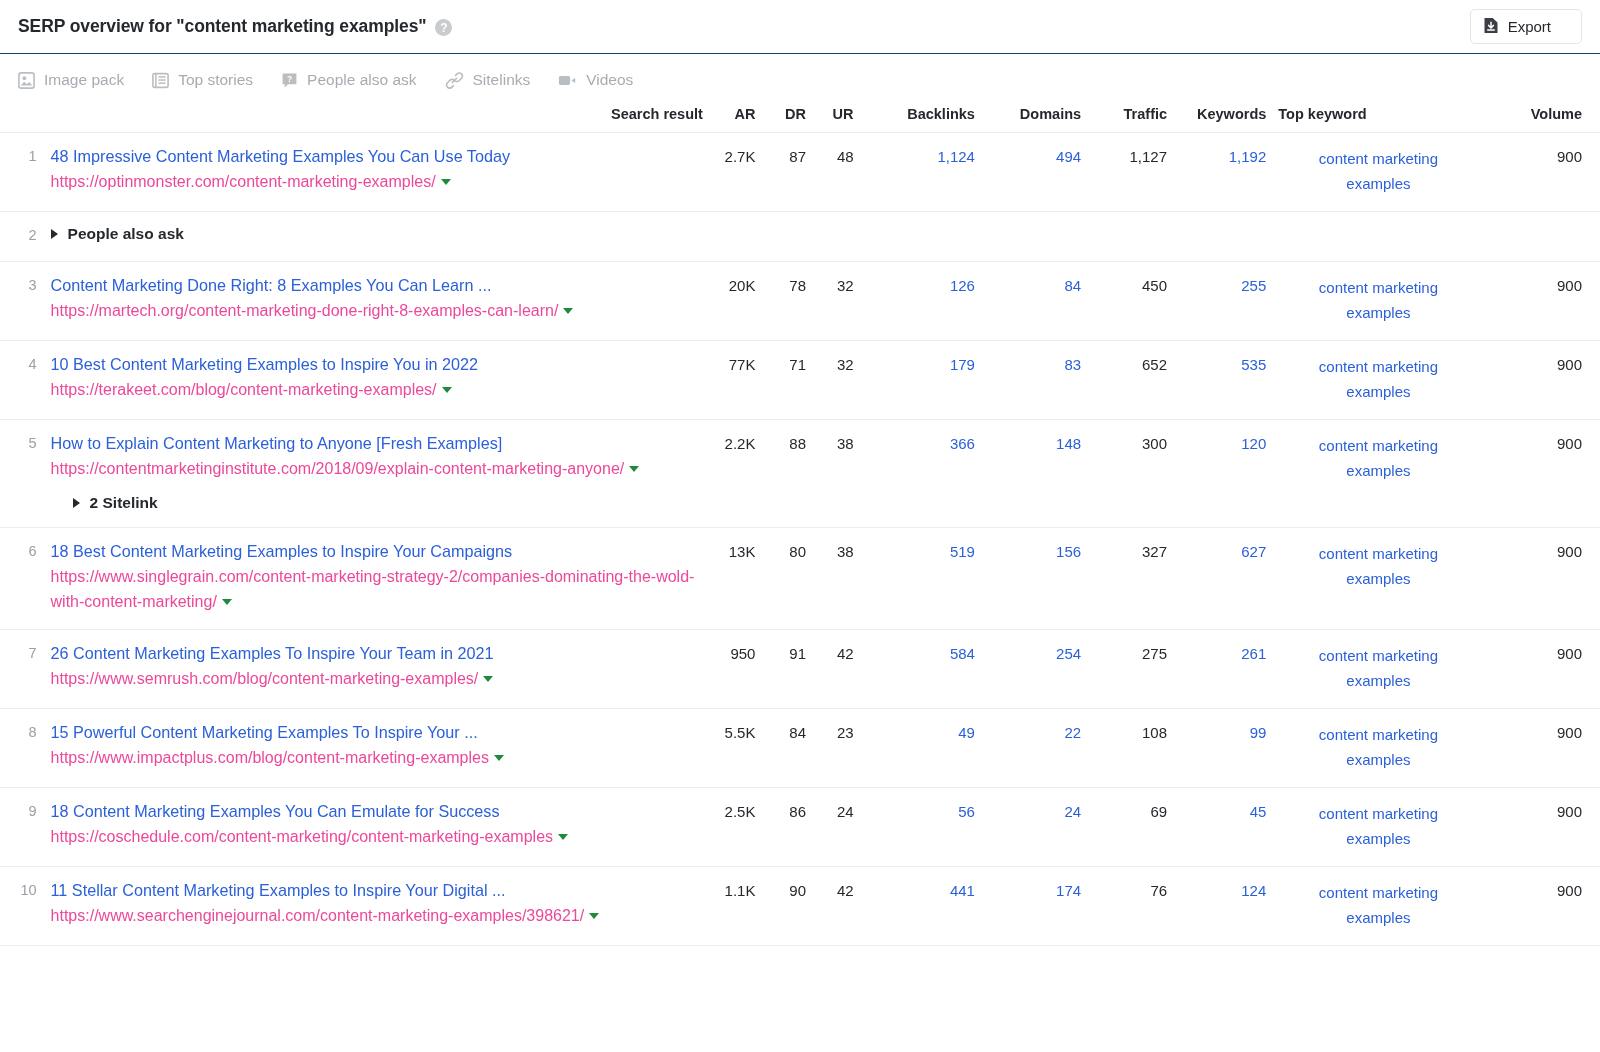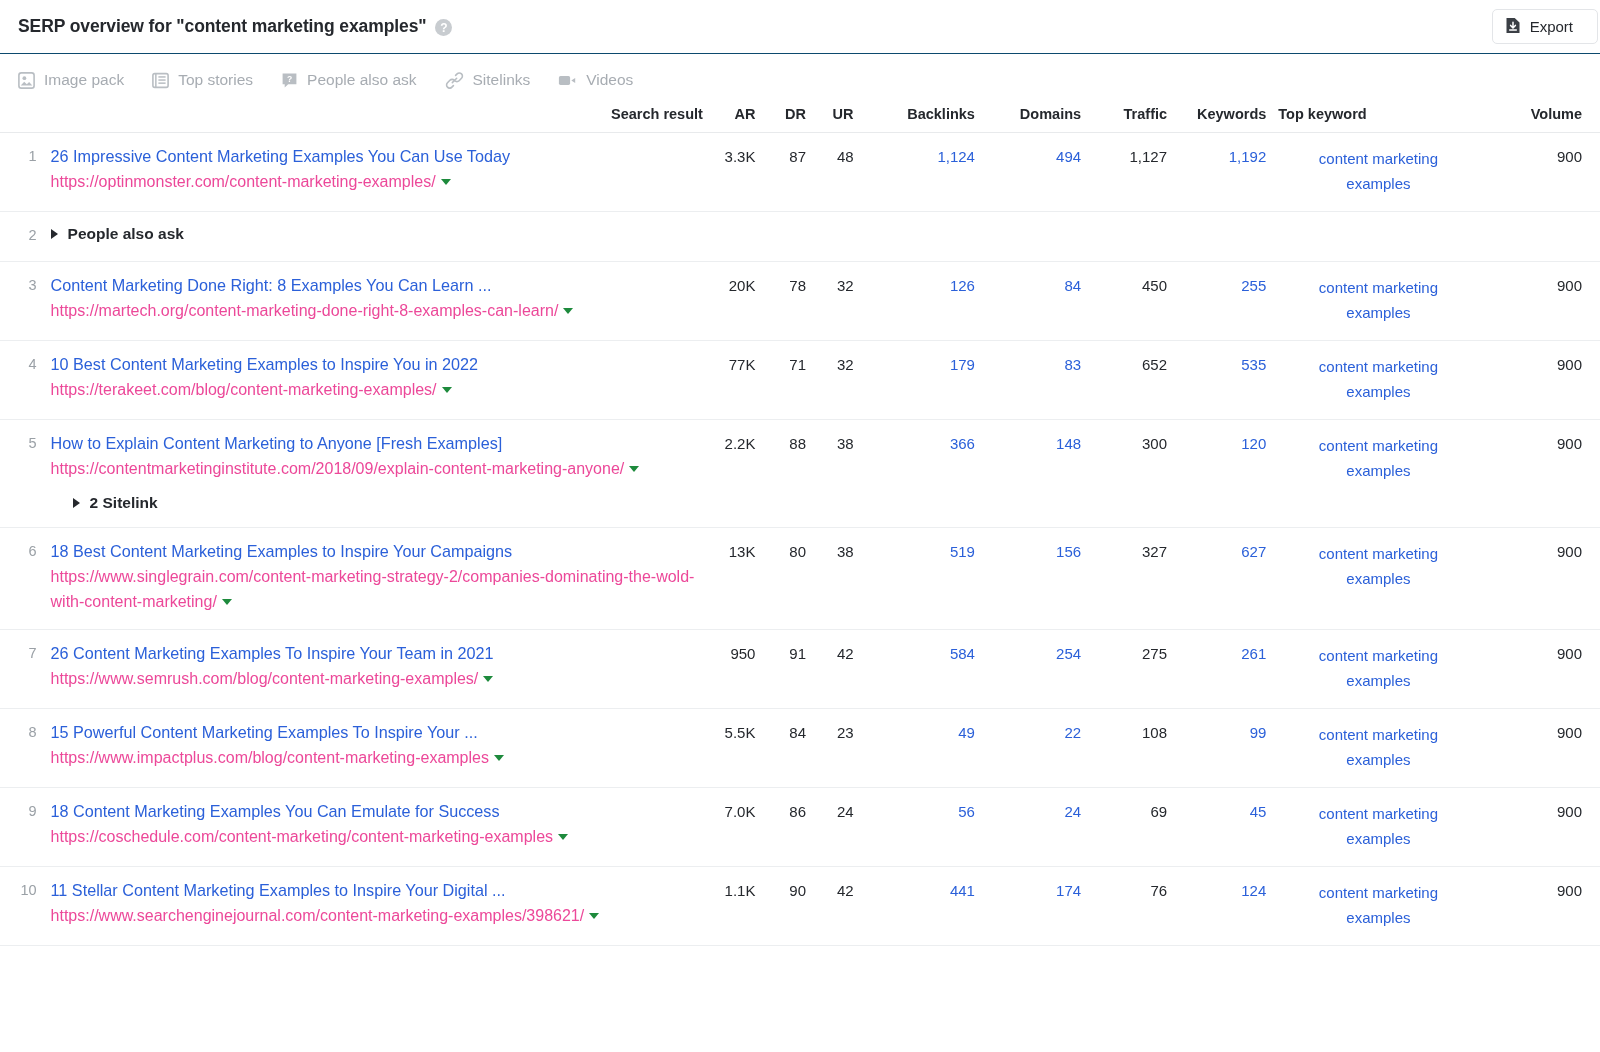--- a/index.html
+++ b/index.html
@@ -38,27 +38,27 @@
     font-size: 12px;
     font-weight: bold;
     margin-left: 9px;
     vertical-align: middle;
     position: relative;
     top: 1px;
     cursor: pointer;
   }
   .export-btn {
     position: absolute;
-    right: 2px;
+    right: 18px;
     top: 9px;
     display: inline-flex;
     align-items: center;
     gap: 9px;
     height: 35px;
-    padding: 0 24px 0 12px;
+    padding: 0 30px 0 12px;
     border: 1px solid #e3e5e8;
     border-radius: 5px;
     background: #ffffff;
     font-size: 15px;
     color: #25282d;
     cursor: pointer;
   }
 
   
   .features {
@@ -273,24 +273,24 @@
       <th class="c-traf">Traffic</th>
       <th class="c-kw">Keywords</th>
       <th class="c-topkw" style="text-align:left;">Top keyword</th>
       <th class="c-vol">Volume</th>
     </tr>
   </thead>
   <tbody id="serp-body">
       <tr>
         <td class="c-rank"><span class="rank-num">1</span></td>
         <td class="c-result">
-          <a class="res-title">26 Impressive Content Marketing Examples You Can Use Today</a>
+          <a class="res-title">48 Impressive Content Marketing Examples You Can Use Today</a>
           <span class="res-url"><span>https://optinmonster.com/content-marketing-examples/</span><span class="caret-down"></span></span>
         </td>
-        <td class="c-ar"><span class="num">3.3K</span></td>
+        <td class="c-ar"><span class="num">2.7K</span></td>
         <td class="c-dr"><span class="num">87</span></td>
         <td class="c-ur"><span class="num">48</span></td>
         <td class="c-bl"><span class="num link-num">1,124</span></td>
         <td class="c-dom"><span class="num link-num">494</span></td>
         <td class="c-traf"><span class="num">1,127</span></td>
         <td class="c-kw"><span class="num link-num">1,192</span></td>
         <td class="c-topkw"><span class="kw-link">content marketing examples</span></td>
         <td class="c-vol"><span class="num">900</span></td>
       </tr>
       <tr class="row-feature">
@@ -403,21 +403,21 @@
         <td class="c-kw"><span class="num link-num">99</span></td>
         <td class="c-topkw"><span class="kw-link">content marketing examples</span></td>
         <td class="c-vol"><span class="num">900</span></td>
       </tr>
       <tr>
         <td class="c-rank"><span class="rank-num">9</span></td>
         <td class="c-result">
           <a class="res-title">18 Content Marketing Examples You Can Emulate for Success</a>
           <span class="res-url"><span>https://coschedule.com/content-marketing/content-marketing-examples</span><span class="caret-down"></span></span>
         </td>
-        <td class="c-ar"><span class="num">7.0K</span></td>
+        <td class="c-ar"><span class="num">2.5K</span></td>
         <td class="c-dr"><span class="num">86</span></td>
         <td class="c-ur"><span class="num">24</span></td>
         <td class="c-bl"><span class="num link-num">56</span></td>
         <td class="c-dom"><span class="num link-num">24</span></td>
         <td class="c-traf"><span class="num">69</span></td>
         <td class="c-kw"><span class="num link-num">45</span></td>
         <td class="c-topkw"><span class="kw-link">content marketing examples</span></td>
         <td class="c-vol"><span class="num">900</span></td>
       </tr>
       <tr>

